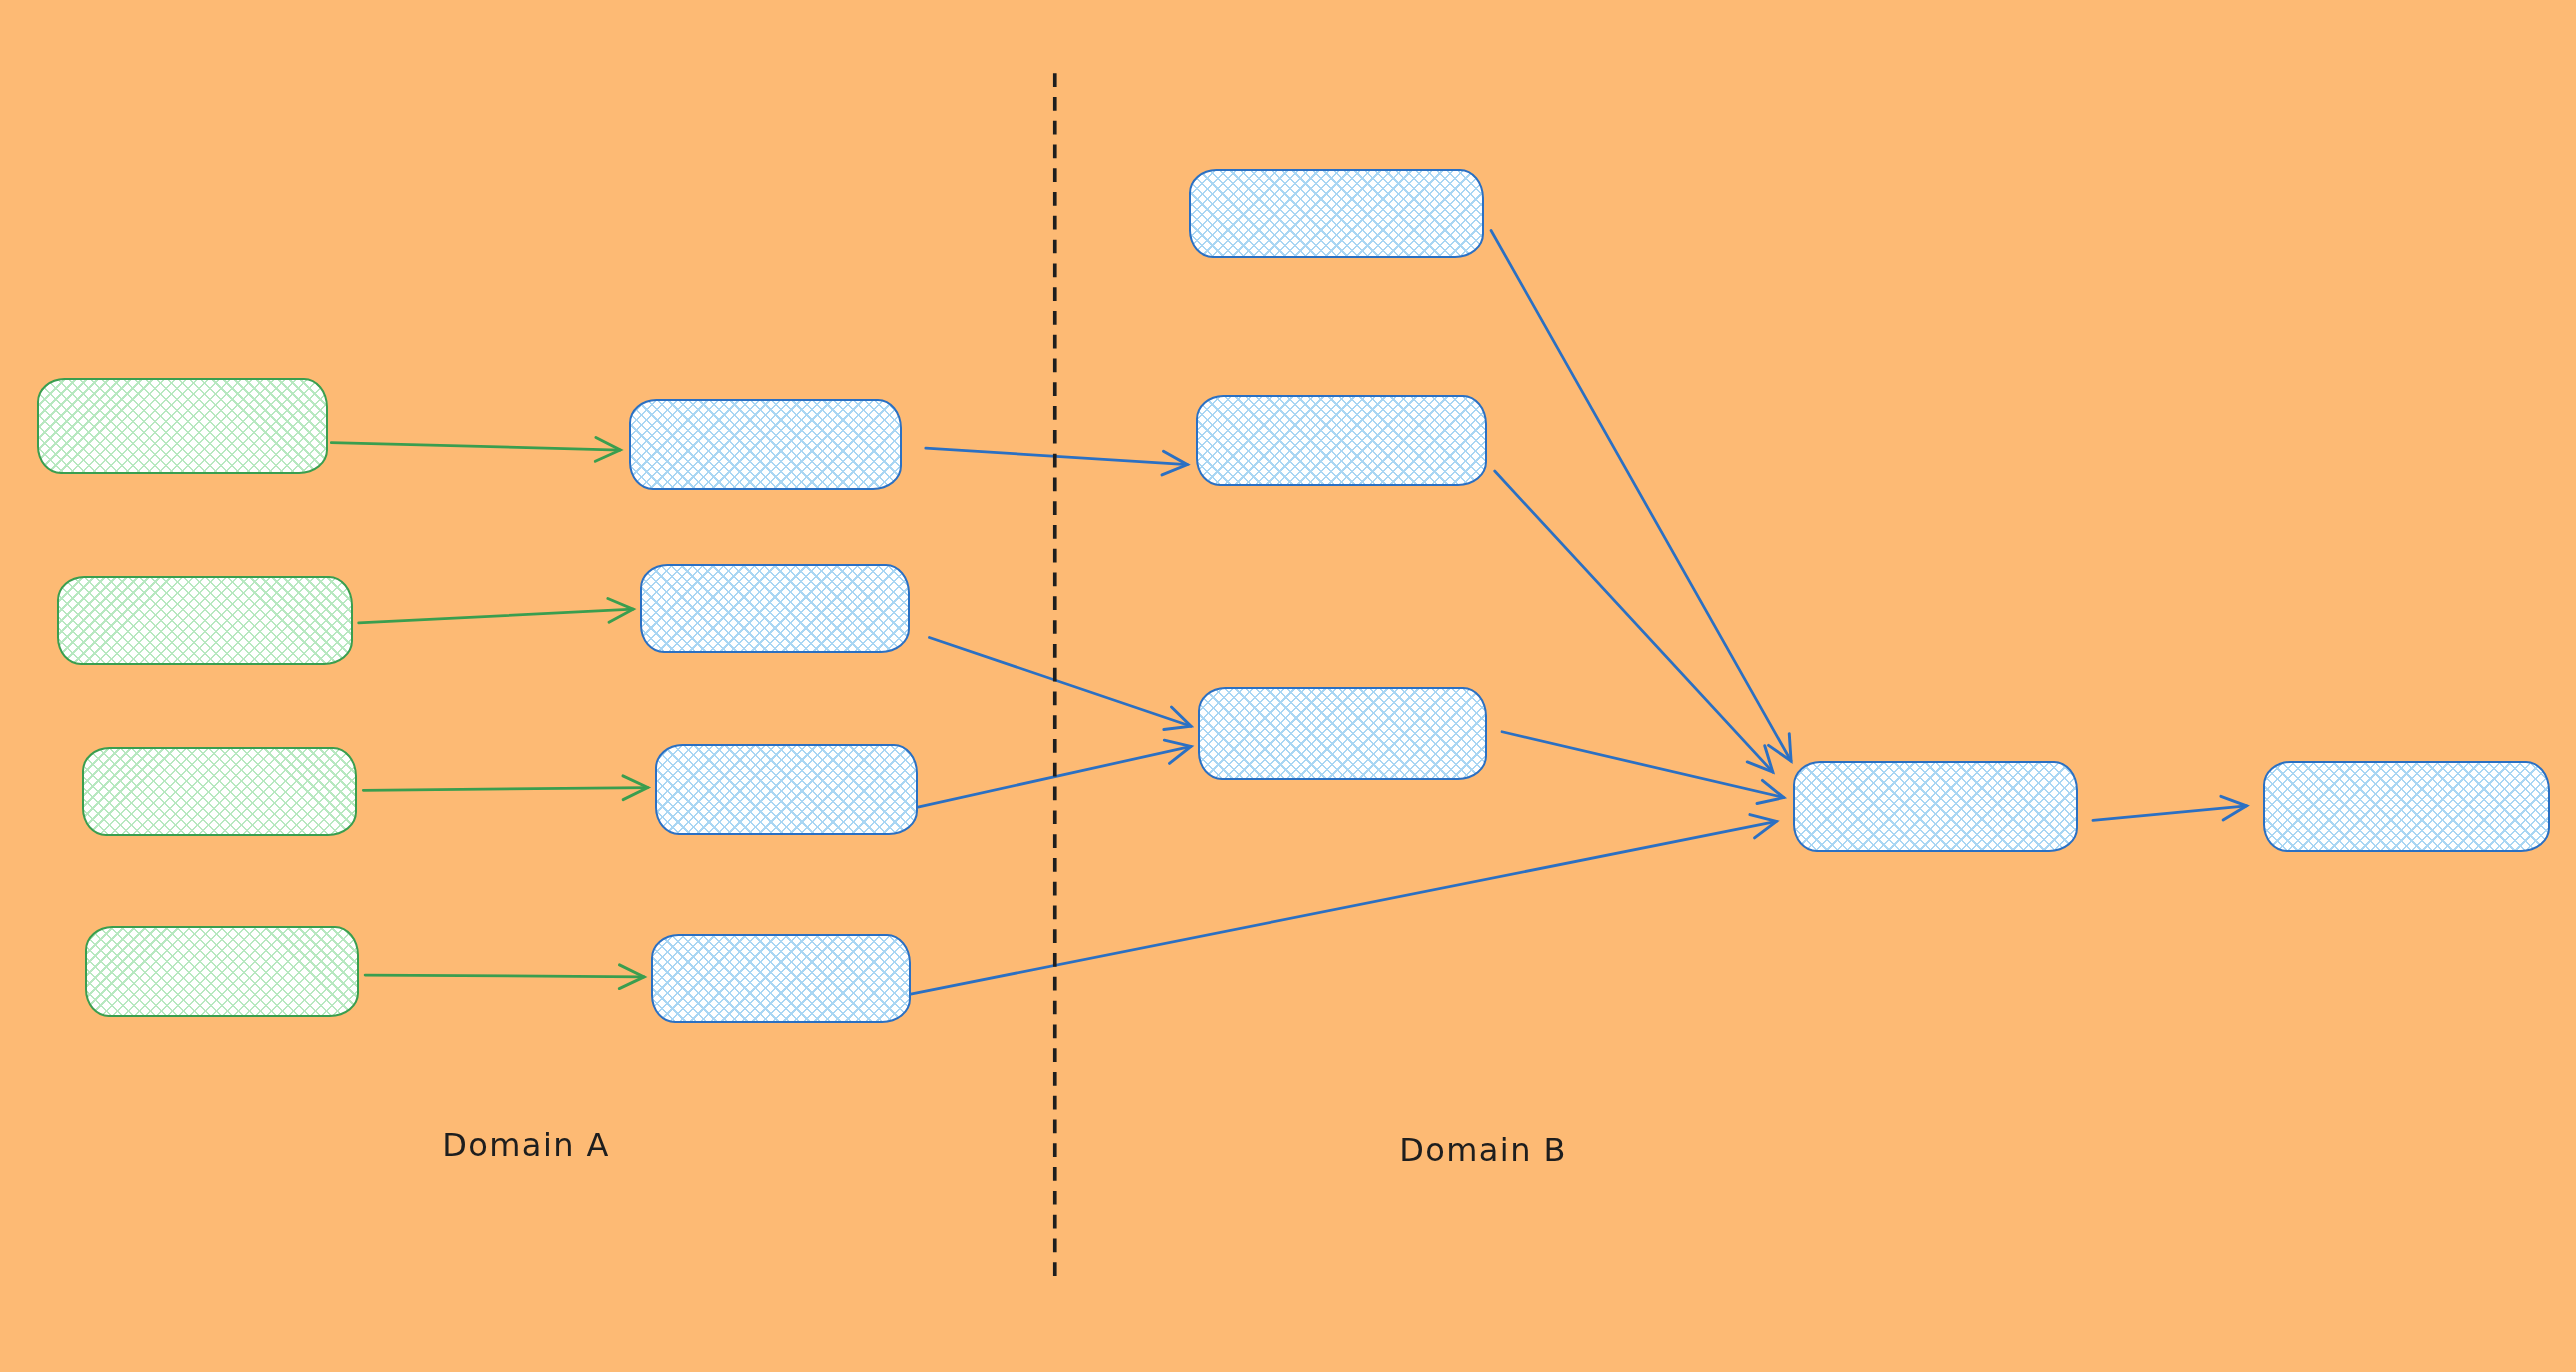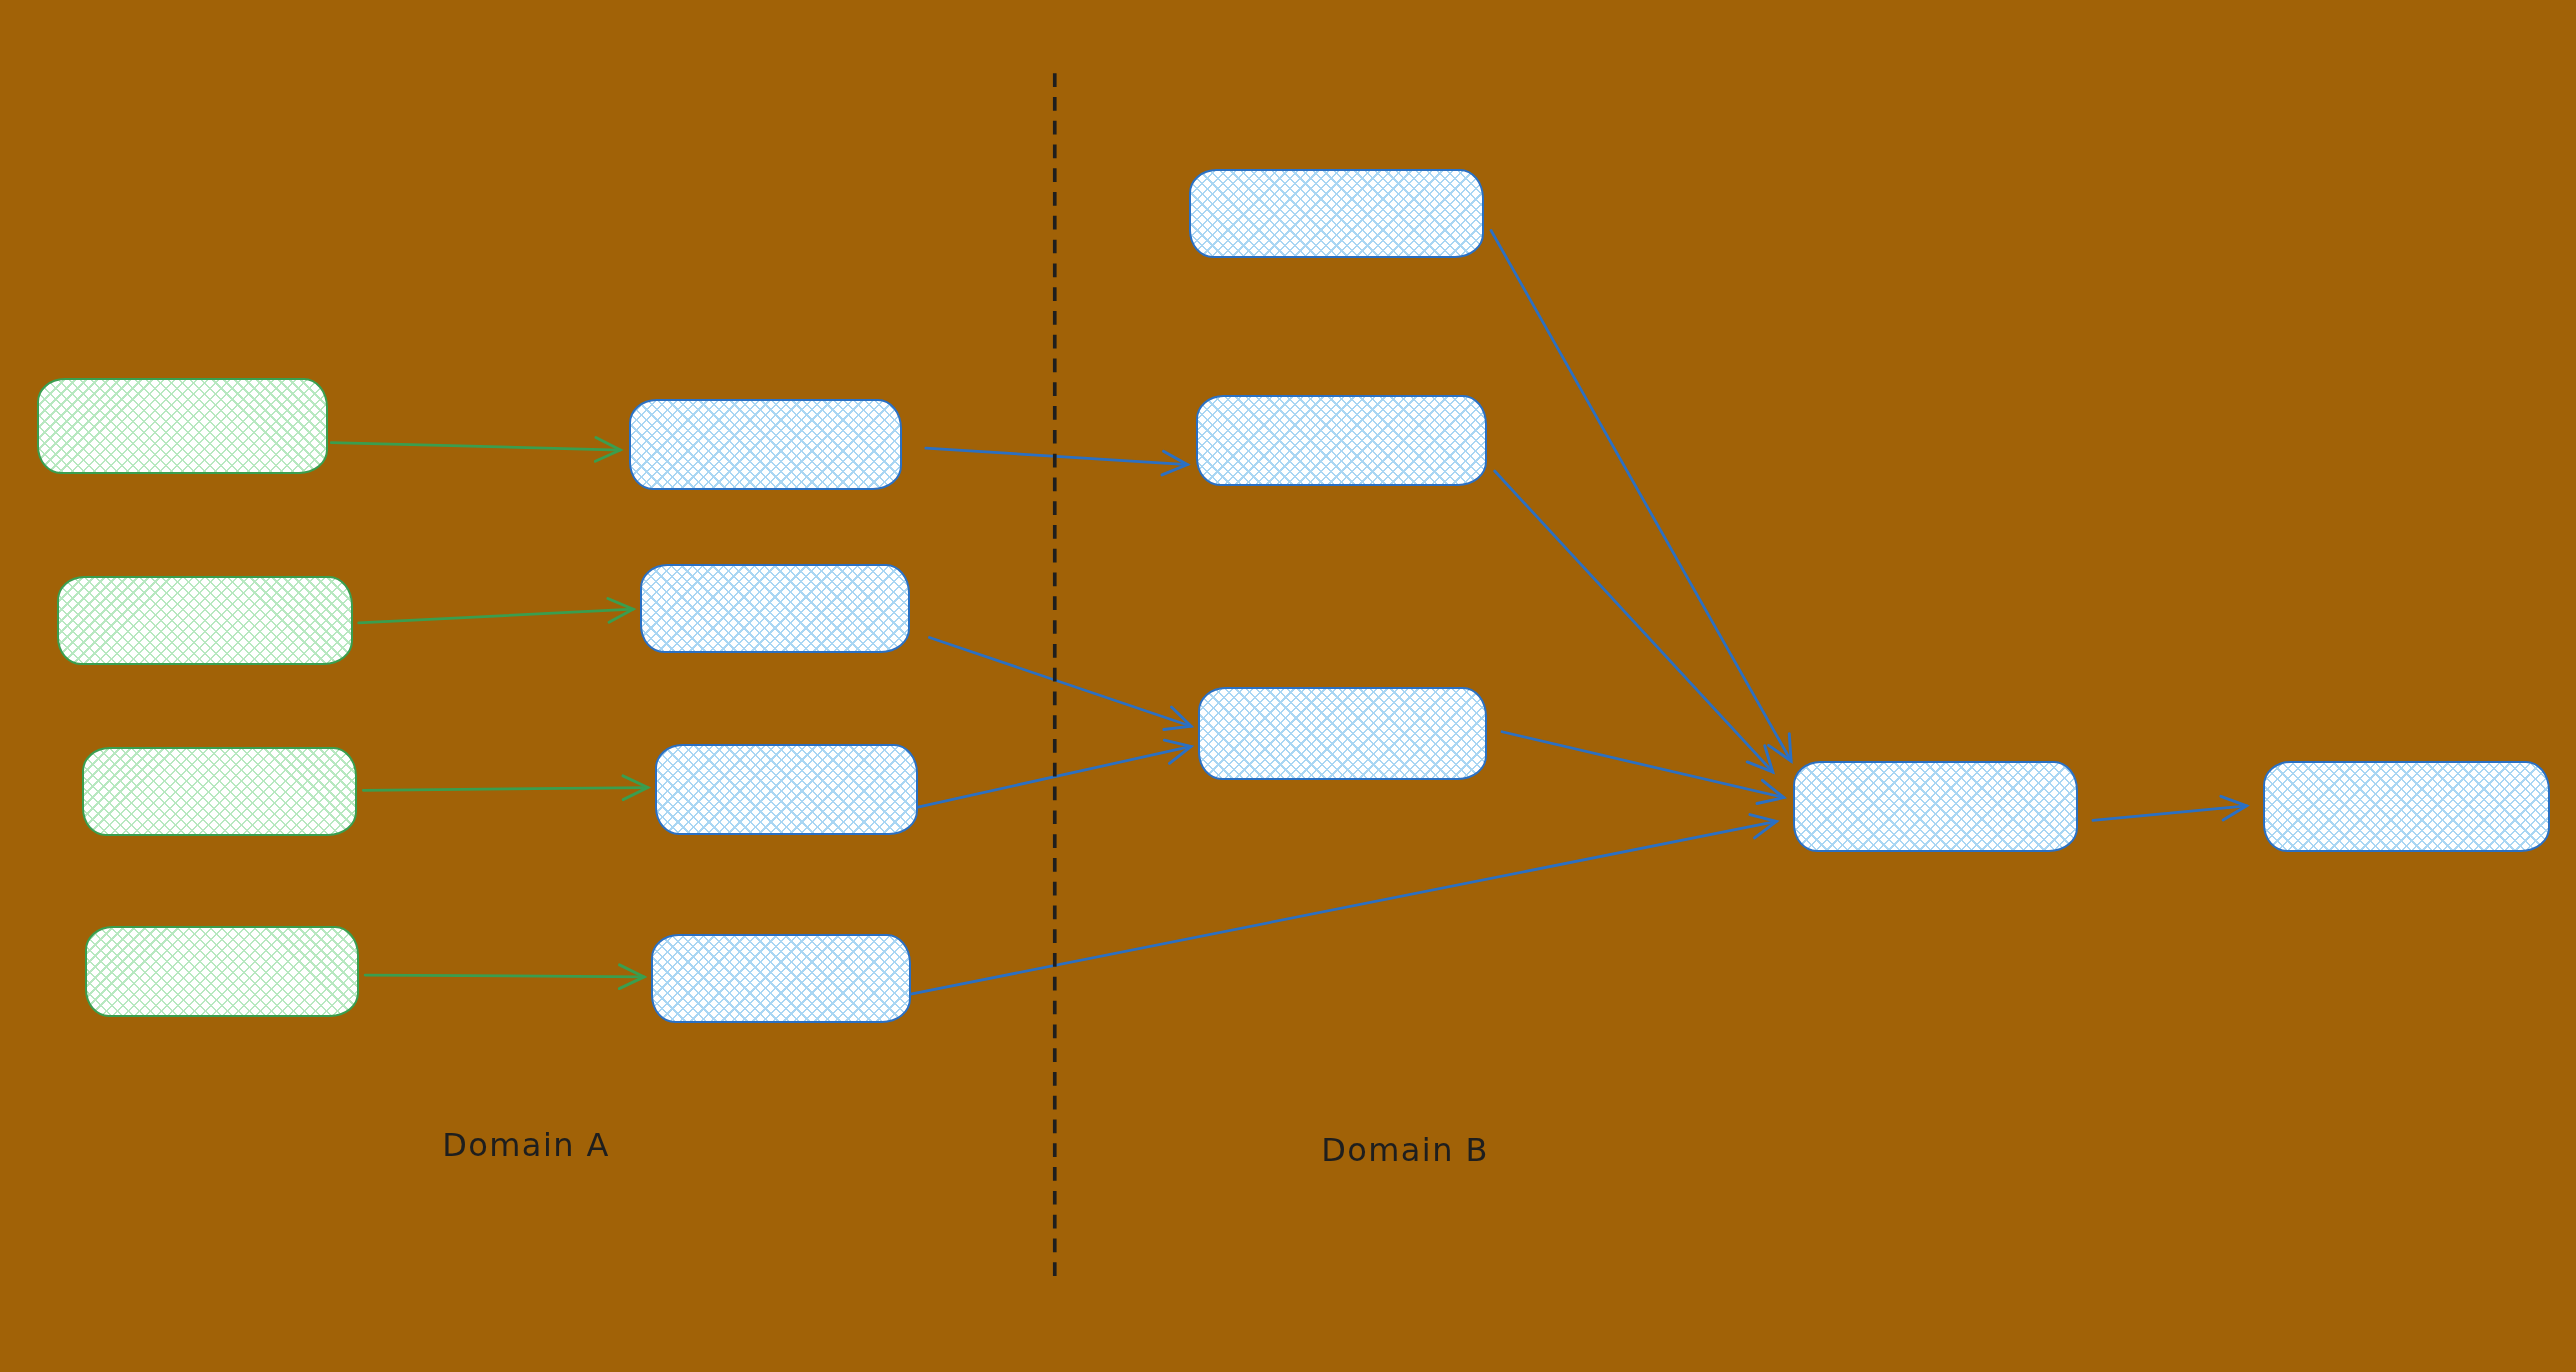--- a/index.html
+++ b/index.html
@@ -5,21 +5,21 @@
   html, body {
     margin: 0;
     padding: 0;
     background: #ffffff;
     font-family: "DejaVu Sans", sans-serif;
   }
   .canvas {
     position: relative;
     width: 2576px;
     height: 1372px;
-    background: #a16207;
+    background: #fdba74;
     overflow: hidden;
   }
   #edge-layer {
     position: absolute;
     left: 0;
     top: 0;
     width: 2576px;
     height: 1372px;
     pointer-events: none;
   }
@@ -94,15 +94,15 @@
       <div class="node blue" style="left: 651px; top: 934px; width: 260px; height: 89px;"></div>
       <div class="node blue" style="left: 1189px; top: 169px; width: 295px; height: 89px;"></div>
       <div class="node blue" style="left: 1196px; top: 395px; width: 291px; height: 91px;"></div>
       <div class="node blue" style="left: 1198px; top: 687px; width: 289px; height: 93px;"></div>
       <div class="node blue" style="left: 1793px; top: 761px; width: 285px; height: 91px;"></div>
       <div class="node blue" style="left: 2263px; top: 761px; width: 287px; height: 91px;"></div>
     </div>
 
   <div class="domain-label" id="label-domain-a" style="left: 526px; top: 1145px;">Domain A</div>
 
-  <div class="domain-label" id="label-domain-b" style="left: 1405px; top: 1150px;">Domain B</div>
+  <div class="domain-label" id="label-domain-b" style="left: 1483px; top: 1150px;">Domain B</div>
 </div>
 
 
 </body></html>

